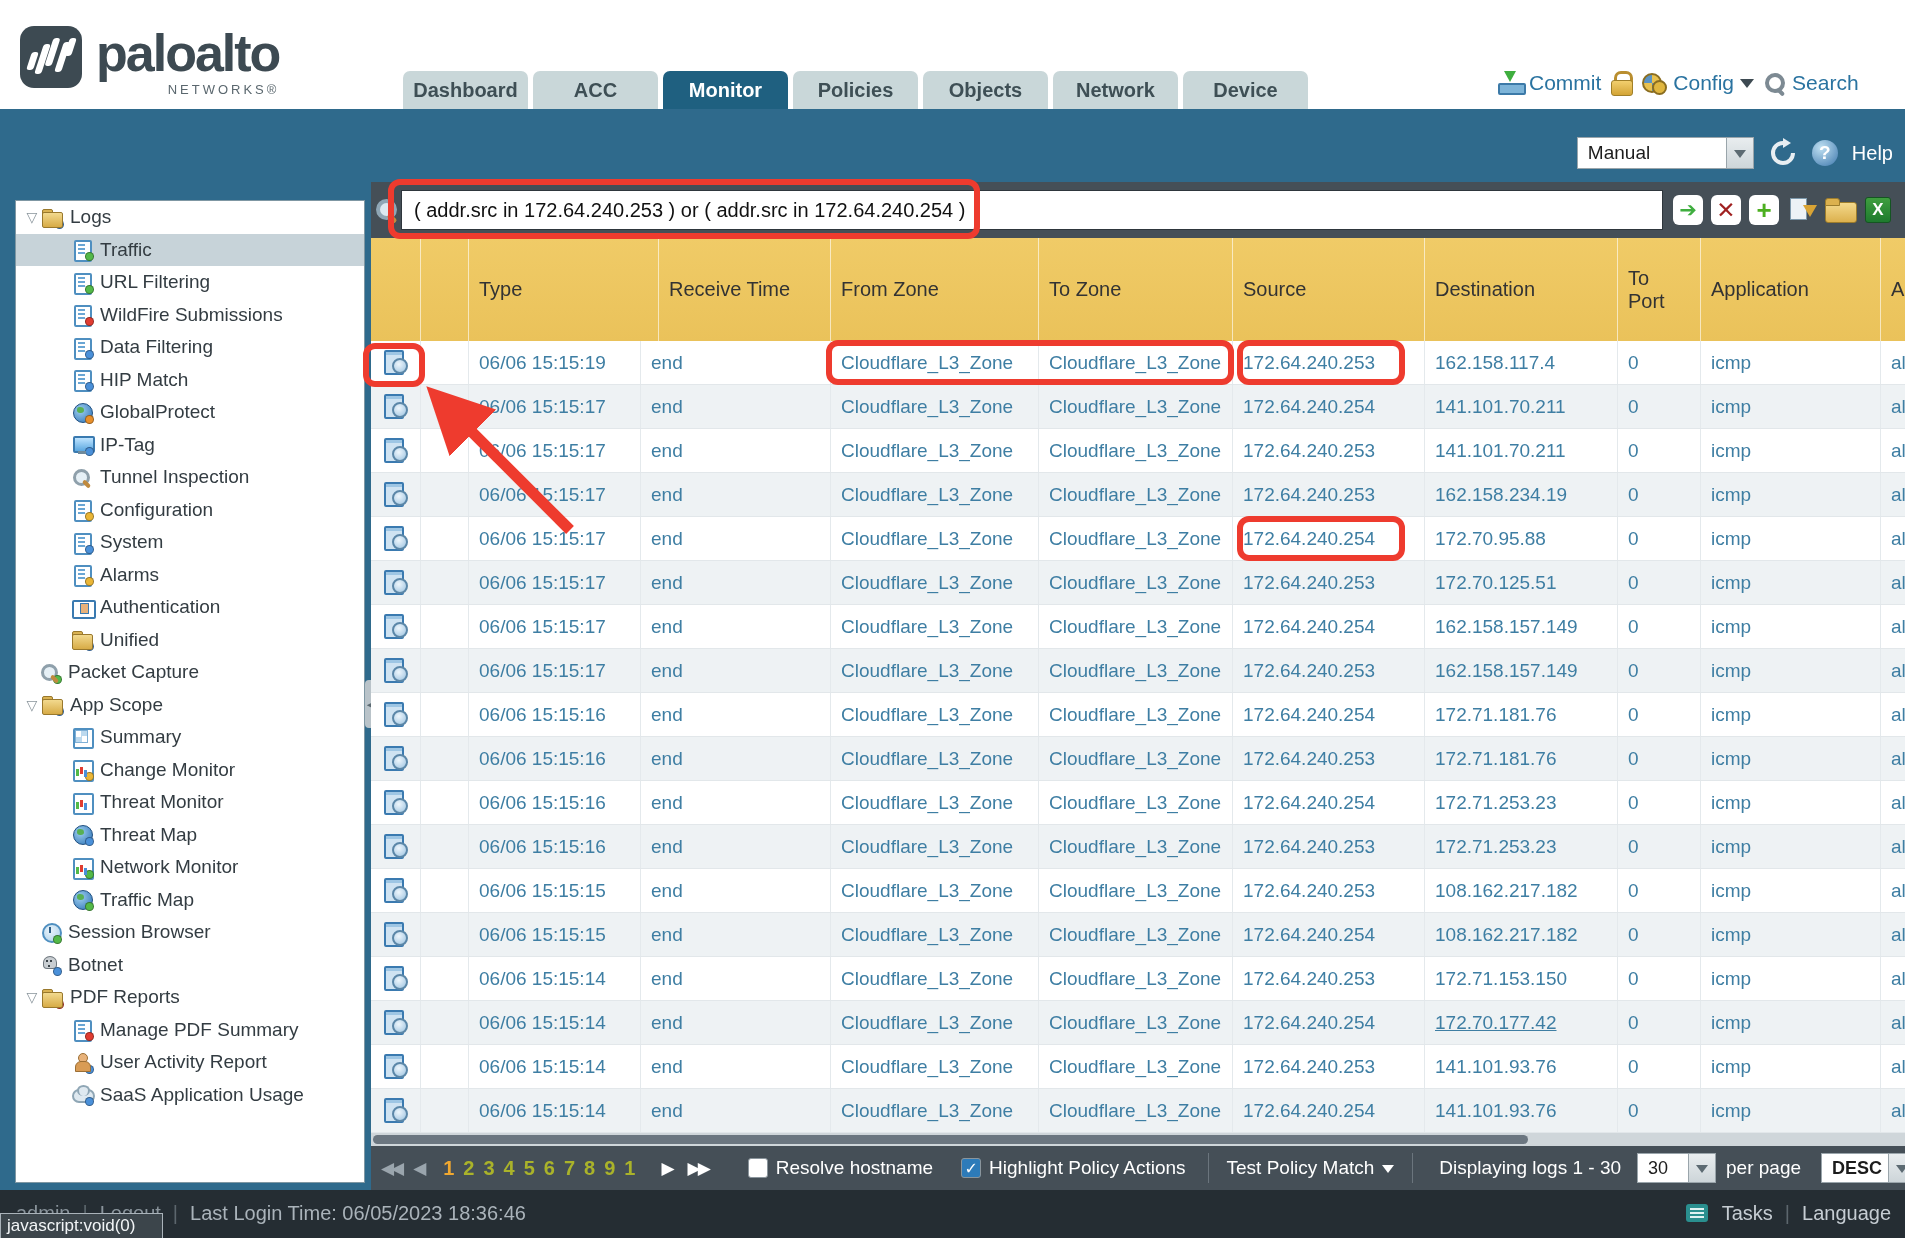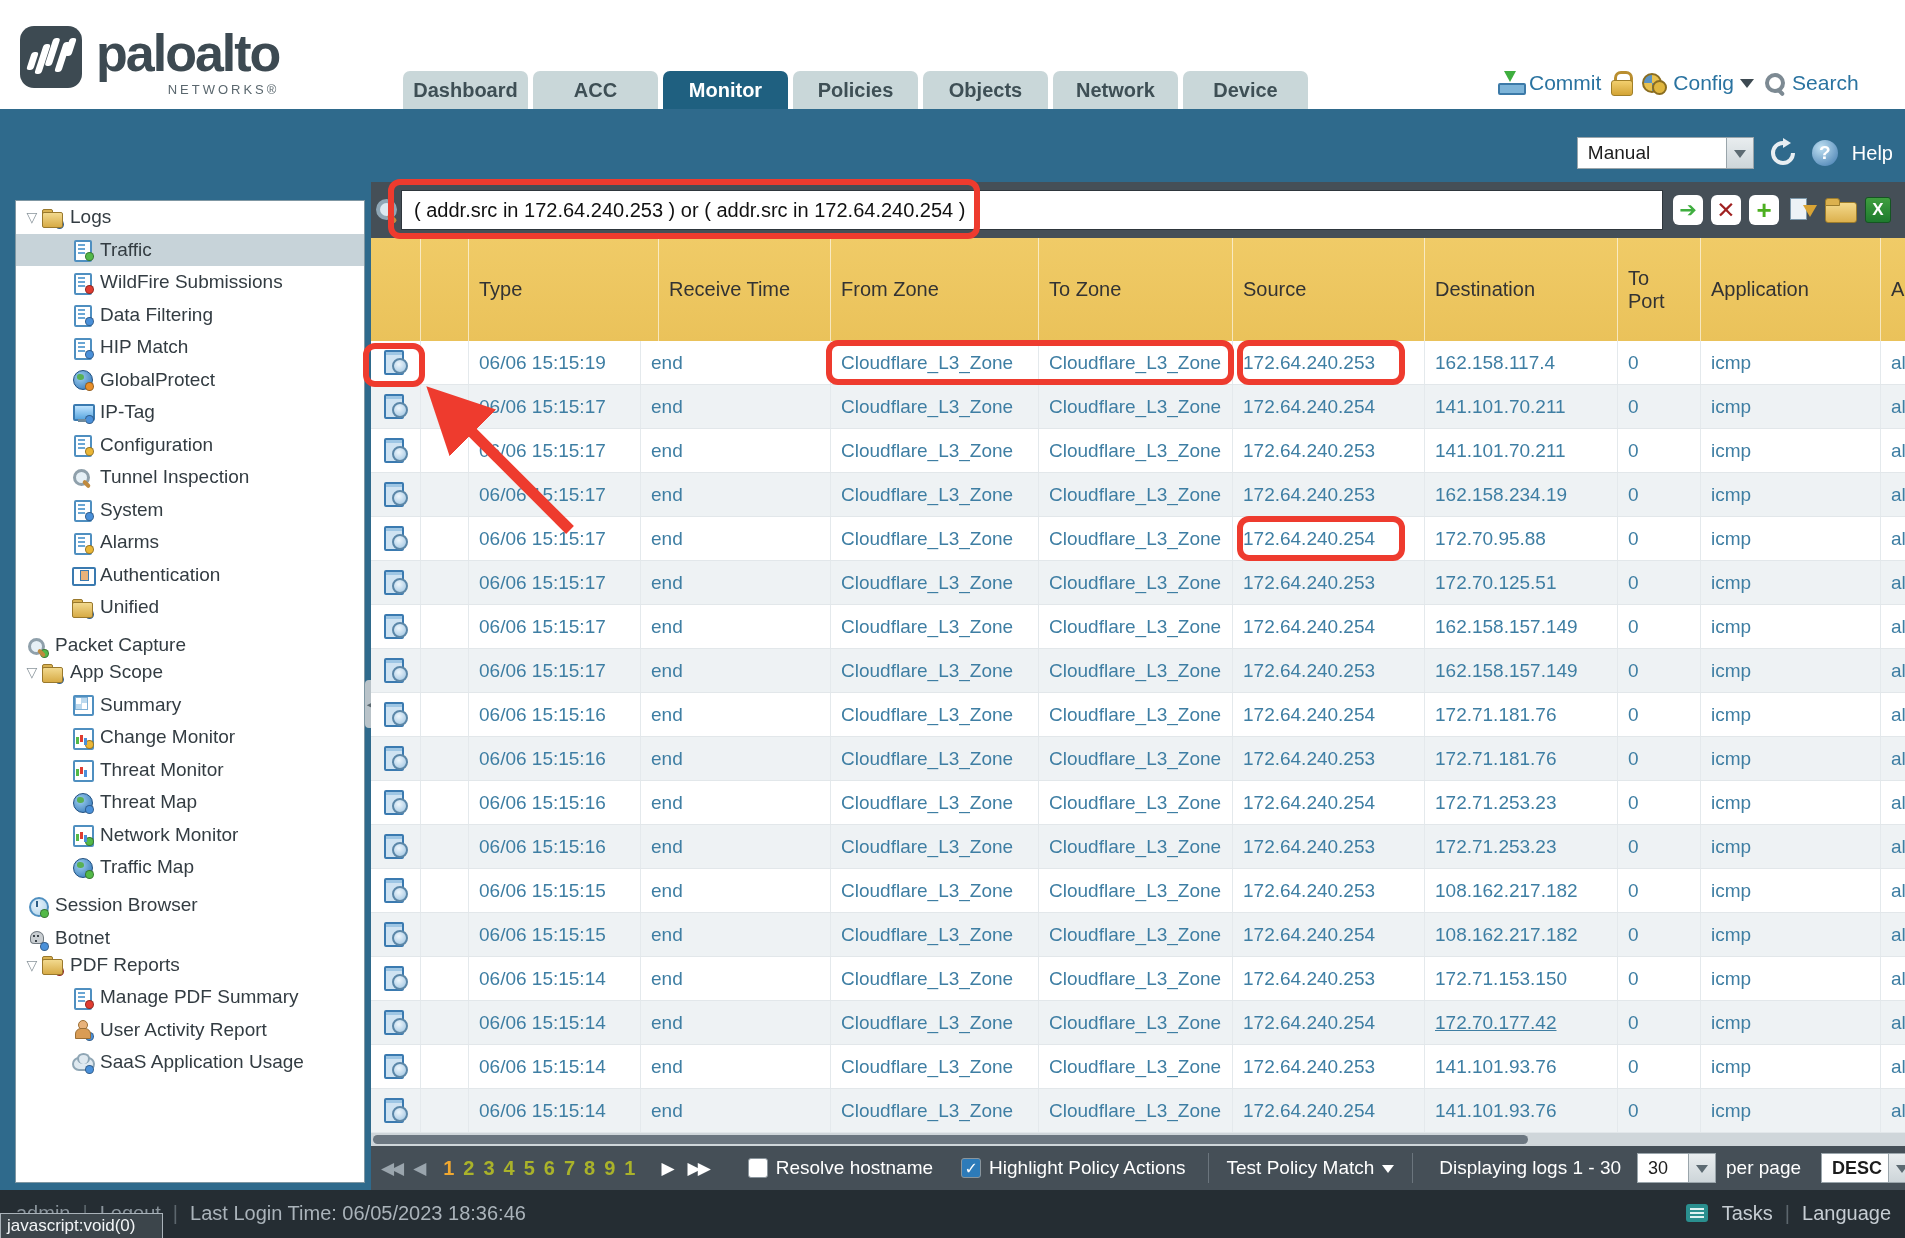--- a/index.html
+++ b/index.html
@@ -68,21 +68,21 @@
   .ic-folder-sm:after { content:""; position:absolute; left:0; top:0; width:13px; height:6px; background:#dcb14e; border:1px solid #9d7d2c; border-radius:3px 3px 0 0; }
   .ic-excel { width:26px; height:26px; background:linear-gradient(#3f9e3f,#1e7a2e); border:1px solid #145522; border-radius:3px; color:#ffffff; font-weight:bold; font-size:17px; display:flex; align-items:center; justify-content:center; cursor:pointer; }
 
   
   .content-bg { position:absolute; left:0; top:182px; width:371px; height:1008px; background:#2f6a8c; }
   .sidebar { position:absolute; left:15px; top:200px; width:350px; height:983px; background:#ffffff; border:1px solid #7f97a3; overflow:hidden; }
   .titem { height:32.5px; display:flex; align-items:center; font-size:19px; color:#333c42; cursor:pointer; white-space:nowrap; }
   .titem.selected { background:#c7d3d9; }
   .titem .exp { width:20px; flex:none; font-size:14px; color:#8a959c; text-align:center; }
   .titem .lbl { margin-left:8px; }
-  .d0 { padding-left:6px; } .d0n { padding-left:11px;align-items:flex-end; } .d1 { padding-left:56px; }
+  .d0 { padding-left:6px; } .d0n { padding-left:24px; } .d1 { padding-left:56px; }
 
   .icn { width:20px; height:19px; position:relative; flex:none; }
   .icn .bdg { position:absolute; right:-2px; bottom:-2px; width:9px; height:9px; border-radius:50%; border:1px solid rgba(0,0,0,.35); }
   .bdg-green{background:#53b948;} .bdg-blue{background:#4a90d9;} .bdg-red{background:#e03c31;} .bdg-gold{background:#eab636;} .bdg-orange{background:#e88f2a;}
   .icn-doc:before { content:""; position:absolute; left:2px; top:0; width:14px; height:18px; background:#ffffff; border:2px solid #4f8fc0; border-radius:2px; }
   .icn-doc:after { content:""; position:absolute; left:6px; top:4px; width:7px; height:10px; background:repeating-linear-gradient(#6aa6d4 0 2px,transparent 2px 4px); }
   .icn-folder:before { content:""; position:absolute; left:0; top:1px; width:9px; height:5px; background:#d9b253; border:1px solid #99782c; border-radius:2px 2px 0 0; }
   .icn-folder:after { content:""; position:absolute; left:0; top:4px; width:19px; height:14px; background:linear-gradient(#f2d98e,#d7ab46); border:1px solid #99782c; border-radius:2px; }
   .icn-globe:before { content:""; position:absolute; left:1px; top:0; width:18px; height:18px; border-radius:50%; background:radial-gradient(circle at 35% 35%,#9fd0f0,#2a6fb4); border:1px solid #1d4e80; }
   .icn-globe:after { content:""; position:absolute; left:5px; top:4px; width:7px; height:6px; background:#58b054; border-radius:40% 60% 50% 50%; }
@@ -247,20 +247,26 @@
       <span class="lbl">Logs</span>
     </div>
     <div class="titem d1 selected">
       <span class="icn icn-doc">
         <i class="bdg bdg-green"></i>
       </span>
       <span class="lbl">Traffic</span>
     </div>
     <div class="titem d1">
       <span class="icn icn-doc">
+        <i class="bdg bdg-green"></i>
+      </span>
+      <span class="lbl">URL Filtering</span>
+    </div>
+    <div class="titem d1">
+      <span class="icn icn-doc">
         <i class="bdg bdg-red"></i>
       </span>
       <span class="lbl">WildFire Submissions</span>
     </div>
     <div class="titem d1">
       <span class="icn icn-doc">
         <i class="bdg bdg-blue"></i>
       </span>
       <span class="lbl">Data Filtering</span>
     </div>
@@ -276,28 +282,28 @@
       </span>
       <span class="lbl">GlobalProtect</span>
     </div>
     <div class="titem d1">
       <span class="icn icn-monitor">
         <i class="bdg bdg-blue"></i>
       </span>
       <span class="lbl">IP-Tag</span>
     </div>
     <div class="titem d1">
-      <span class="icn icn-doc">
-        <i class="bdg bdg-gold"></i>
-      </span>
-      <span class="lbl">Configuration</span>
-    </div>
-    <div class="titem d1">
       <span class="icn icn-mag"></span>
       <span class="lbl">Tunnel Inspection</span>
+    </div>
+    <div class="titem d1">
+      <span class="icn icn-doc">
+        <i class="bdg bdg-gold"></i>
+      </span>
+      <span class="lbl">Configuration</span>
     </div>
     <div class="titem d1">
       <span class="icn icn-doc">
         <i class="bdg bdg-blue"></i>
       </span>
       <span class="lbl">System</span>
     </div>
     <div class="titem d1">
       <span class="icn icn-doc">
         <i class="bdg bdg-gold"></i>

